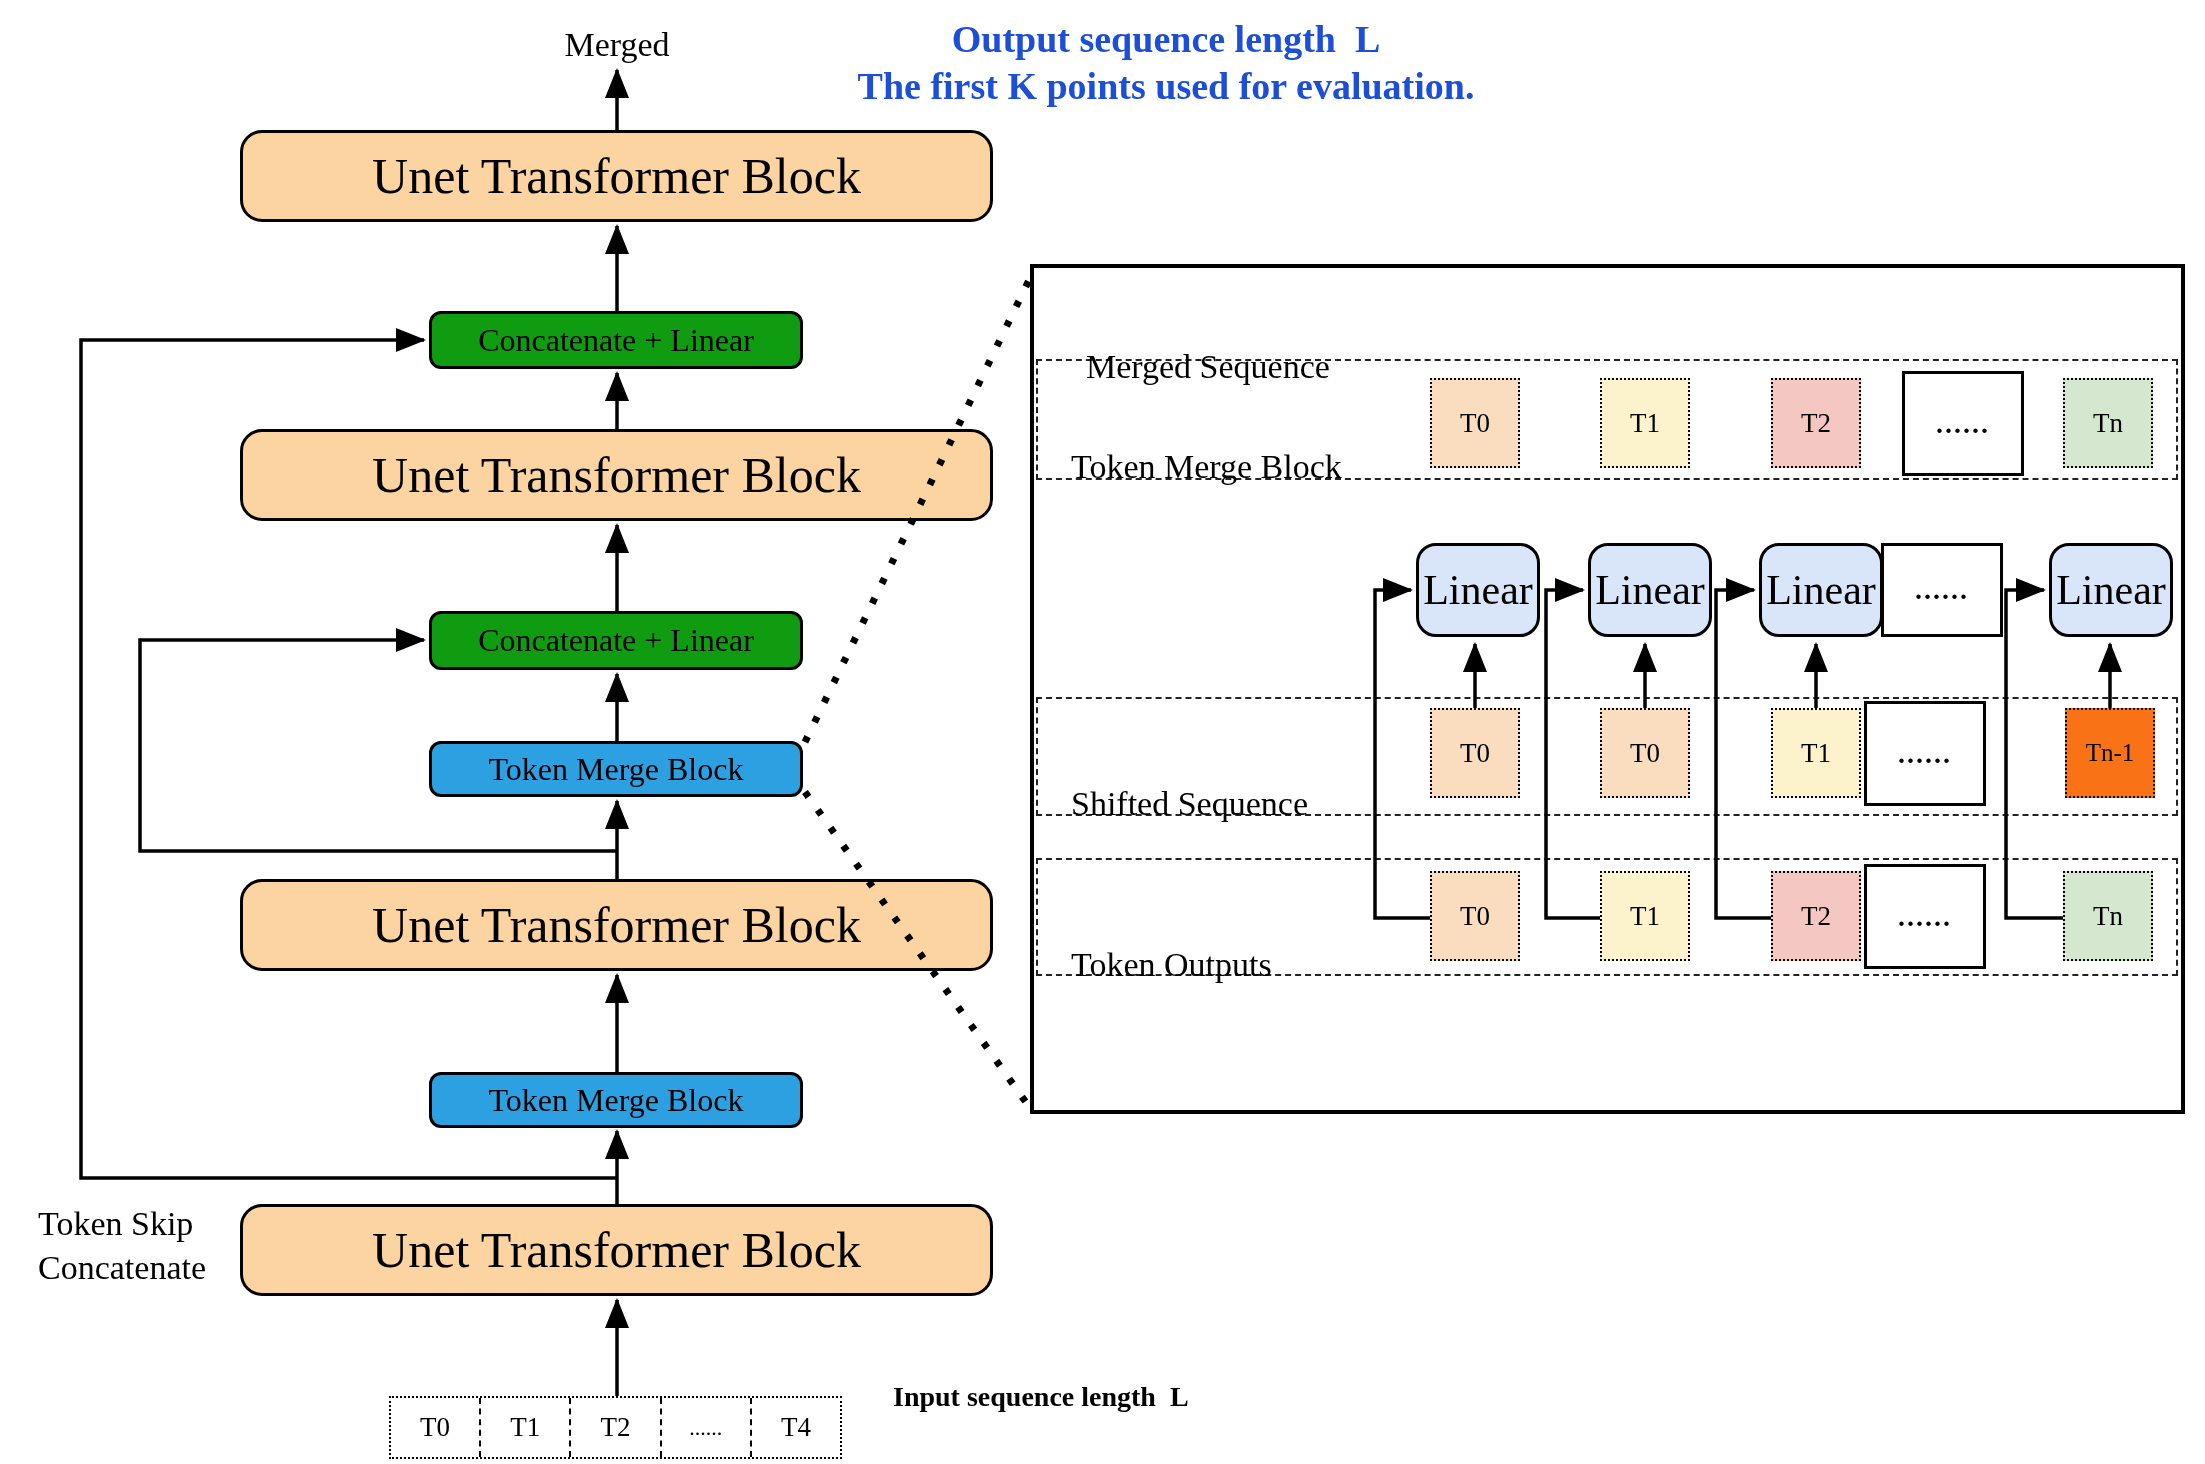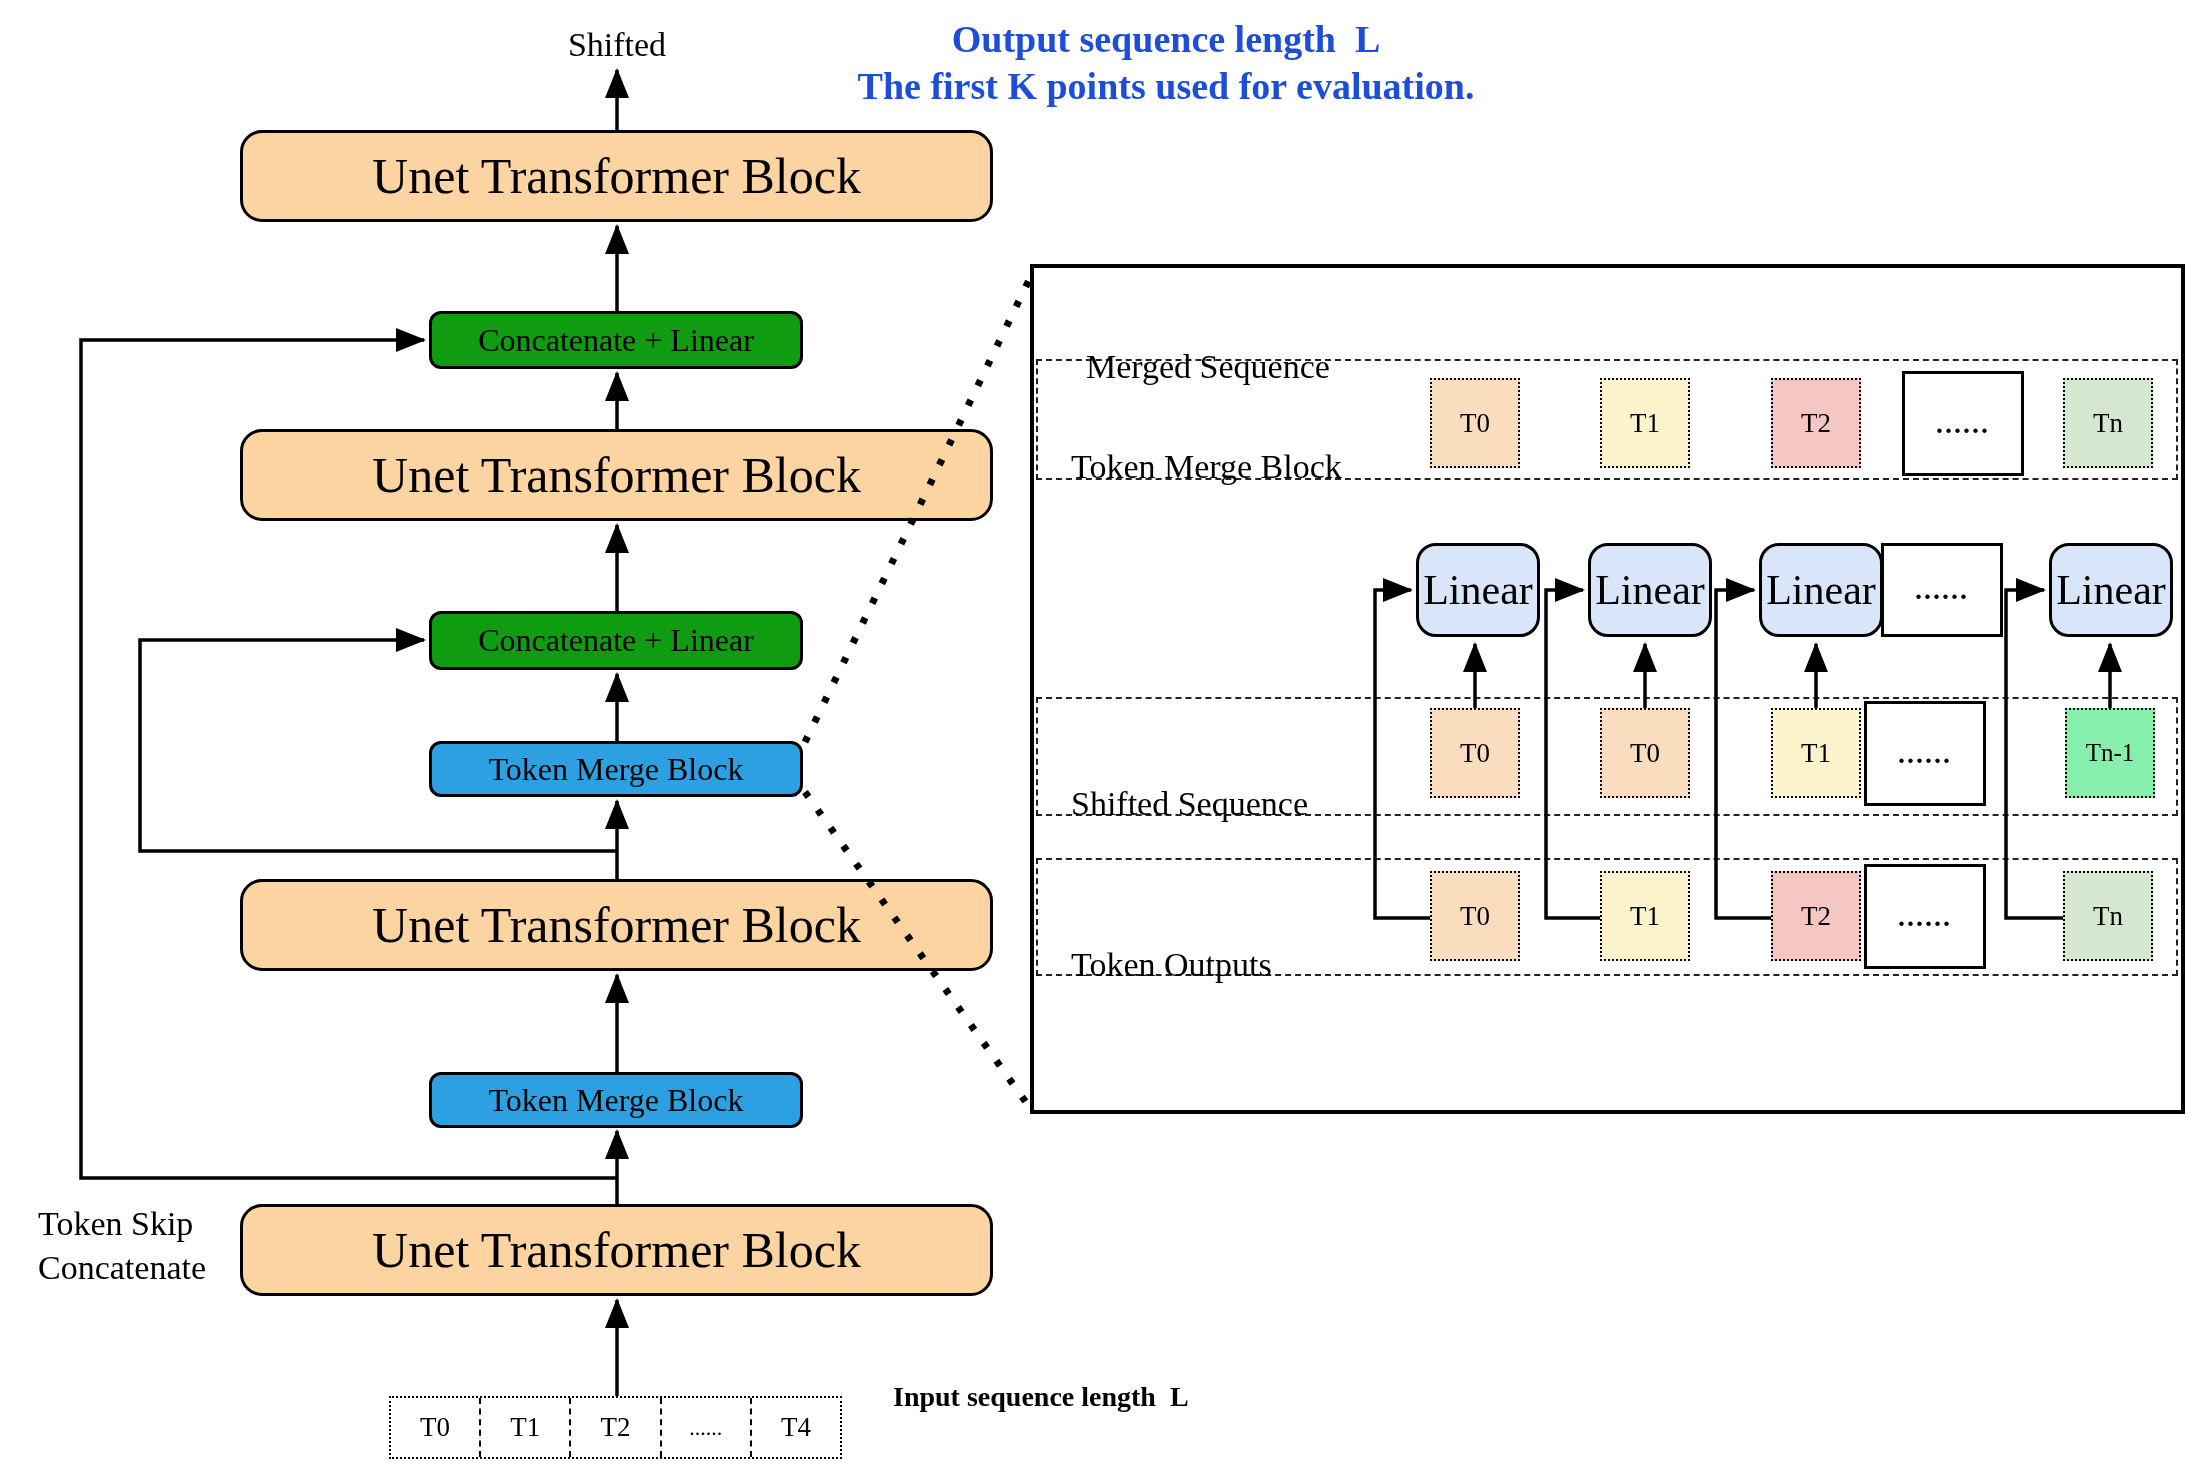--- a/index.html
+++ b/index.html
@@ -51,30 +51,30 @@
   <div class="blk lin" style="left: 1416px; top: 543px; width: 124px; height: 94px; background-color: rgb(217, 229, 248);">Linear</div>
   <div class="blk lin" style="left: 1588px; top: 543px; width: 124px; height: 94px; background-color: rgb(217, 229, 248);">Linear</div>
   <div class="blk lin" style="left: 1759px; top: 543px; width: 124px; height: 94px; background-color: rgb(217, 229, 248);">Linear</div>
   <div class="dotsbox" style="left:1881px;top:543px;width:122px;height:94px;">......</div>
   <div class="blk lin" style="left: 2049px; top: 543px; width: 124px; height: 94px; background-color: rgb(217, 229, 248);">Linear</div>
 
   <div class="tok" style="left: 1430px; top: 708px; width: 90px; height: 90px; background-color: rgb(250, 221, 190);">T0</div>
   <div class="tok" style="left: 1600px; top: 708px; width: 90px; height: 90px; background-color: rgb(250, 221, 190);">T0</div>
   <div class="tok" style="left: 1771px; top: 708px; width: 90px; height: 90px; background-color: rgb(252, 242, 204);">T1</div>
   <div class="dotsbox" style="left:1864px;top:701px;width:122px;height:105px;">......</div>
-  <div class="tok" style="left: 2065px; top: 708px; width: 90px; height: 90px; font-size: 25px; background-color: #86efac;">Tn-1</div>
+  <div class="tok" style="left: 2065px; top: 708px; width: 90px; height: 90px; font-size: 25px; background-color: #f97316;">Tn-1</div>
 
   <div class="tok" style="left: 1430px; top: 871px; width: 90px; height: 90px; background-color: rgb(250, 221, 190);">T0</div>
   <div class="tok" style="left: 1600px; top: 871px; width: 90px; height: 90px; background-color: rgb(252, 242, 204);">T1</div>
   <div class="tok" style="left: 1771px; top: 871px; width: 90px; height: 90px; background-color: rgb(244, 199, 195);">T2</div>
   <div class="dotsbox" style="left:1864px;top:864px;width:122px;height:105px;">......</div>
   <div class="tok" style="left: 2063px; top: 871px; width: 90px; height: 90px; background-color: rgb(213, 231, 206);">Tn</div>
 
   <div class="txt" style="left:517px;top:22px;width:200px;height:46px;font-size:34px;
-       display:flex;align-items:center;justify-content:center;">Shifted</div>
+       display:flex;align-items:center;justify-content:center;">Merged</div>
 
   <div class="txt" style="left:810px;top:16px;width:712px;text-align:center;font-size:38px;font-weight:bold;color:#1d4ed8;line-height:47px;">
     <div>Output sequence length&nbsp; L</div>
     <div>The first K points used for evaluation.</div>
   </div>
 
   <div class="blk unet" style="left: 240px; top: 130px; width: 753px; height: 92px; background-color: rgb(251, 212, 162);">Unet Transformer Block</div>
 
   <div class="blk gblk" style="left: 429px; top: 311px; width: 374px; height: 58px; background-color: rgb(16, 156, 16);">Concatenate + Linear</div>
 

